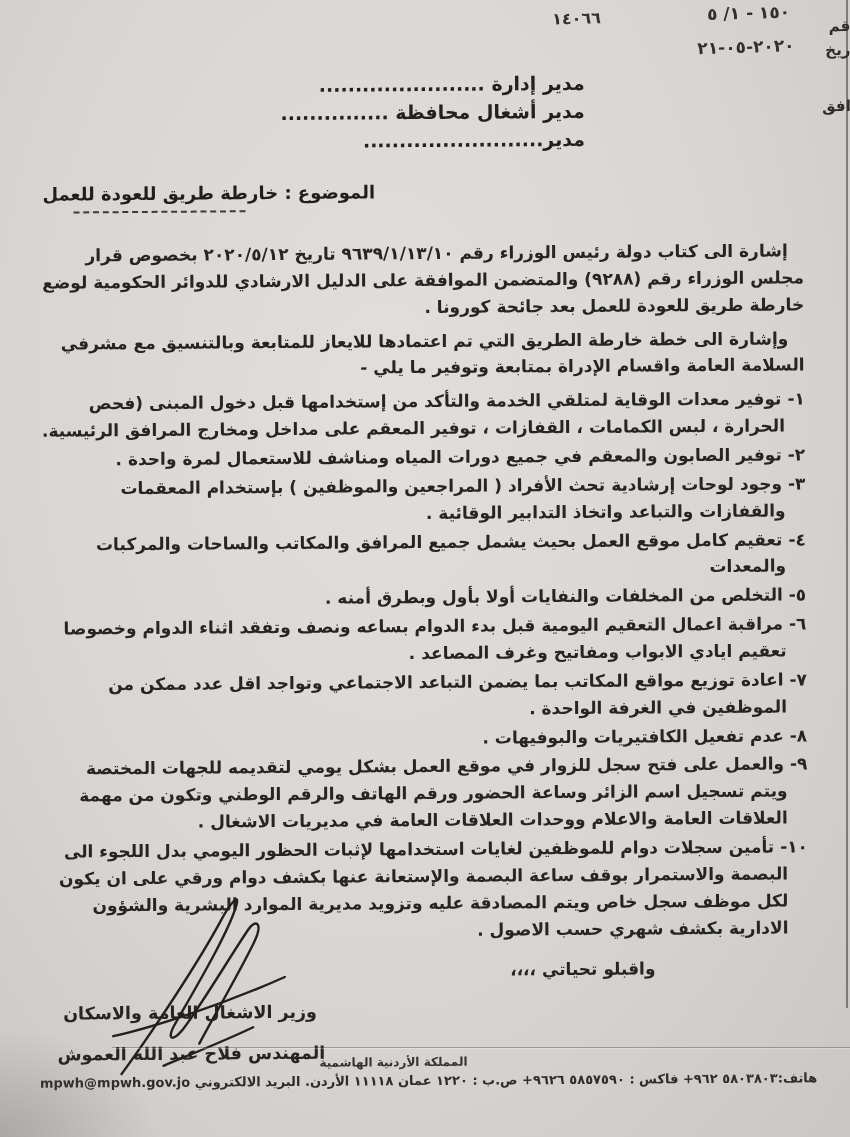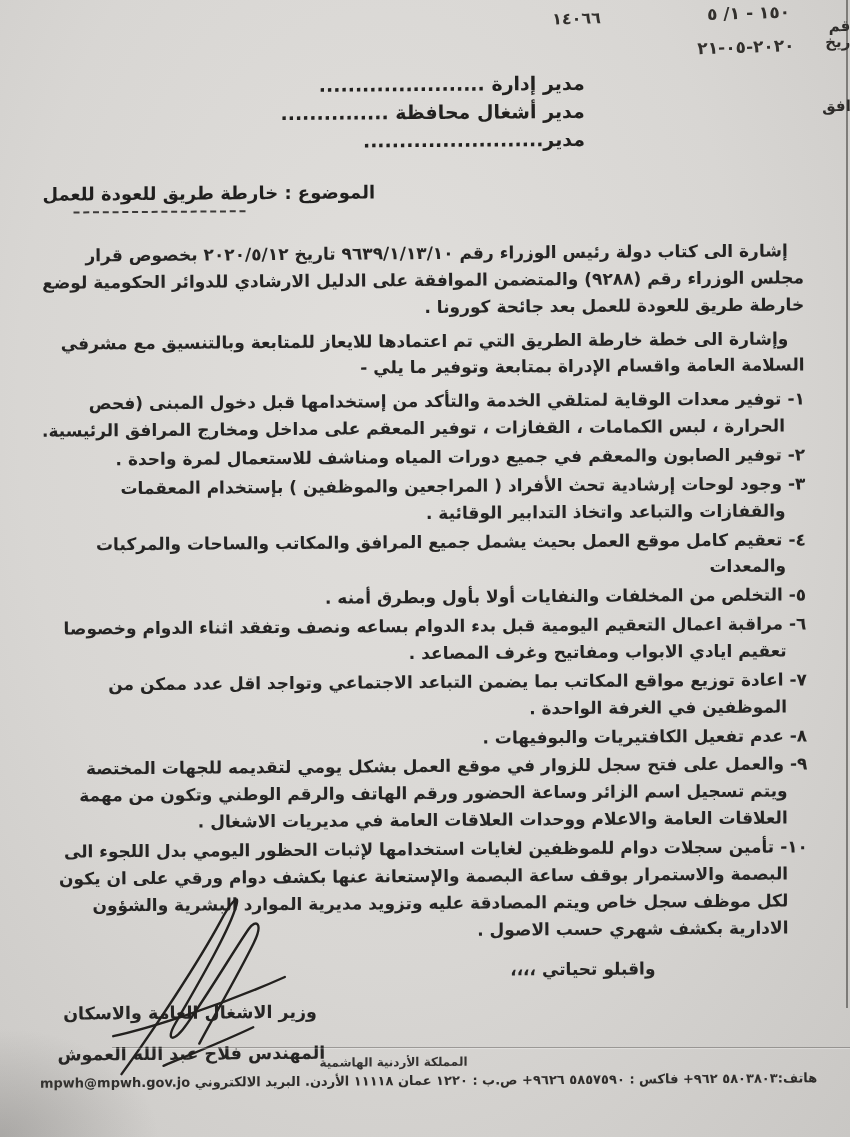--- a/index.html
+++ b/index.html
@@ -19,21 +19,21 @@
 
   .tilt { position:absolute; inset:0; transform:rotate(-0.4deg); transform-origin:50% 50%; }
 
   .handwritten { position:absolute; color:#32302d; font-weight:bold; white-space:nowrap; }
   .hw-ref   { top:5px;  right:56px; font-size:17px; direction:ltr; transform:rotate(-1.2deg); letter-spacing:2px; }
   .hw-number{ top:10px; left:556px; font-size:16px; transform:rotate(-1deg); letter-spacing:1.5px; }
   .hw-date  { top:39px; right:52px; font-size:17px; direction:ltr; transform:rotate(-1.4deg); letter-spacing:1.5px; }
 
   .edge-label { position:absolute; right:-4px; font-size:15px; font-weight:bold; direction:rtl; color:#2e2c2a; white-space:nowrap;margin-left:16px; }
   .edge-label.l1 { top:20px; }
-  .edge-label.l2 { top:36px; }
+  .edge-label.l2 { top:44px; }
   .edge-label.l3 { top:100px; }
 
   .recipients { position:absolute; top:70px; right:262px; direction:rtl; text-align:right;
     font-size:19px; font-weight:bold; line-height:28px; color:#22211f; white-space:nowrap; }
 
   .subject-wrap { position:absolute; top:181px; left:45px; direction:rtl; }
   .subject { font-size:18px; font-weight:bold; color:#201f1e; white-space:nowrap; }
   .subject-dashes { width:172px; border-top:2px dashed #3c3a38; margin-top:7px; margin-right:130px; }
 
   .body-text { position:absolute; top:240px; right:44px; width:764px; direction:rtl; text-align:right;

